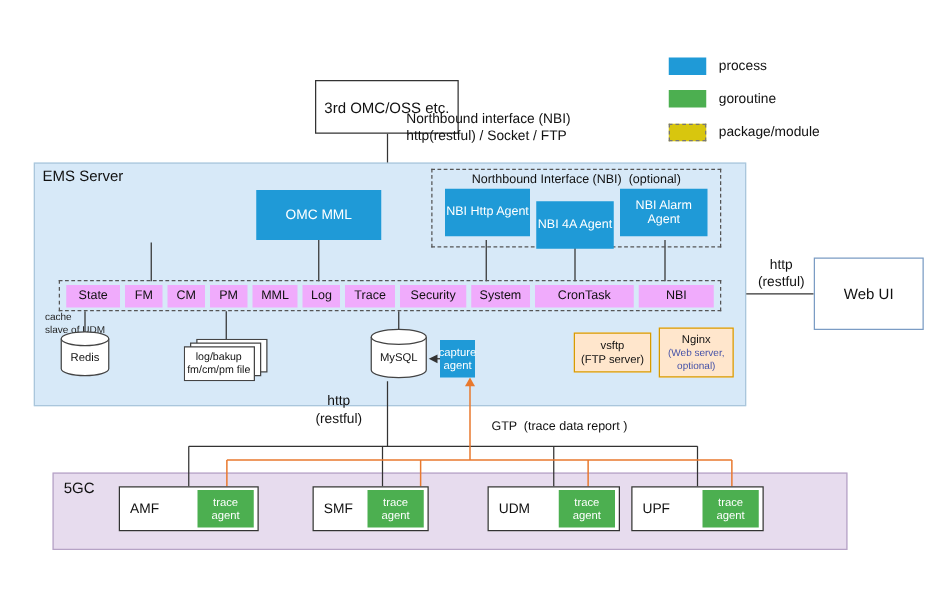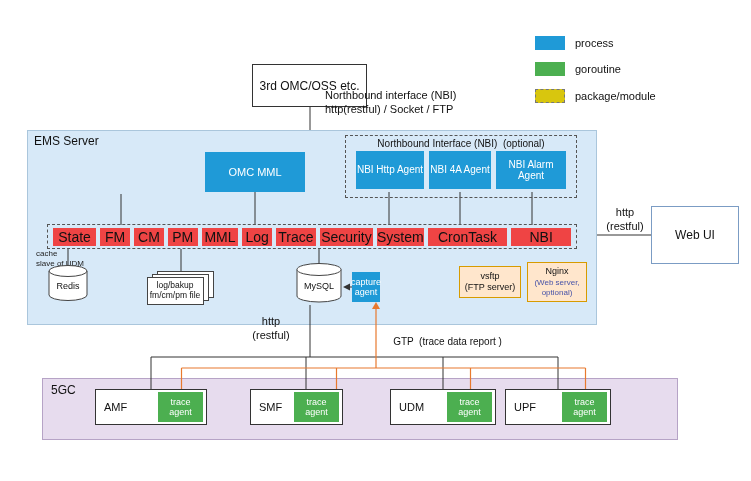--- a/index.html
+++ b/index.html
@@ -23,21 +23,21 @@
   .hra-label { font-size:10.5px; text-align:center; padding-top:3px; }
   .hra-chips { display:flex; justify-content:center; align-items:center; gap:4px; margin-top:3px; }
   .chip { background:#4caf50; color:#fff; font-size:8px; padding:2px 3px; }
   .chip-dots { color:#fff; font-size:9px; }
 
   .nbi-title { font-size:10px; text-align:center; padding-top:2px; white-space:pre; }
   .nbi-agents { display:flex; justify-content:space-between; padding:0 10px; margin-top:2px; }
   .nbi-agent { height:38px; font-size:10px; line-height:1.15; }
 
   .mods { display:flex; gap:4px; padding:3px 5px; align-items:center; }
-  .module { background:#ef4444; color:#111; font-size:14px; height:18px;
+  .module { background:#f0abfc; color:#111; font-size:10px; height:18px;
             display:flex; align-items:center; justify-content:center; white-space:nowrap; }
 
   .note { font-size:8px; line-height:1.2; color:#222; }
   .lbl { font-size:11px; line-height:1.3; }
   .legend-row { display:flex; align-items:center; gap:10px; margin-bottom:12px; }
   .swatch { width:30px; height:14px; display:inline-block; }
 
   .orange-box { background:#ffe6cc; border:1px solid #d79b00; font-size:9px; line-height:1.25;
                 display:flex; flex-direction:column; align-items:center; justify-content:center; text-align:center; }
   .nginx-sub { color:#4753a8; font-size:8px; }
@@ -97,21 +97,21 @@
 
   <div class="node white-box center" style="left:252px;top:24px;width:115px;height:43px;font-size:12px;margin-top:40px;">
     <span>3rd OMC/OSS etc.</span>
   </div>
 
   <div class="node lbl" style="left:325px;top:88px;">
     <div>Northbound interface (NBI)</div>
     <div>http(restful) / Socket / FTP</div>
   </div>
 
-  <div class="node" style="left:535px;top:36px;">
+  <div class="node" style="left:535px;top:46px;">
     <div class="legend-row">
       <span class="swatch" style="background:#1f9ad7;"></span>
       <span class="lbl">process</span>
     </div>
     <div class="legend-row">
       <span class="swatch" style="background:#4caf50;"></span>
       <span class="lbl">goroutine</span>
     </div>
     <div class="legend-row">
       <span class="swatch" style="background:#d8c60e;border:1px dashed #777;"></span>
@@ -121,21 +121,21 @@
 
 
   <div class="node proc center" style="left:205px;top:152px;width:100px;height:40px;font-size:11px;">
     <span>OMC MML</span>
   </div>
 
   <div class="node dashed" style="left:345px;top:135px;width:232px;height:63px;">
     <div class="nbi-title">Northbound Interface (NBI)  (optional)</div>
     <div class="nbi-agents">
       <div class="proc nbi-agent center" style="width:68px;">NBI Http Agent</div>
-      <div class="proc nbi-agent center" style="width:62px;">NBI 4A Agent</div>
+      <div class="proc nbi-agent center" style="width:62px;margin-top:10px;">NBI 4A Agent</div>
       <div class="proc nbi-agent center" style="width:70px;">NBI Alarm Agent</div>
     </div>
   </div>
 
   <div class="node dashed mods" style="left:47px;top:224px;width:530px;height:25px;">
     <div class="module" style="flex:1.3;">State</div>
     <div class="module" style="flex:0.9;">FM</div>
     <div class="module" style="flex:0.9;">CM</div>
     <div class="module" style="flex:0.9;">PM</div>
     <div class="module" style="flex:1.1;">MML</div>

